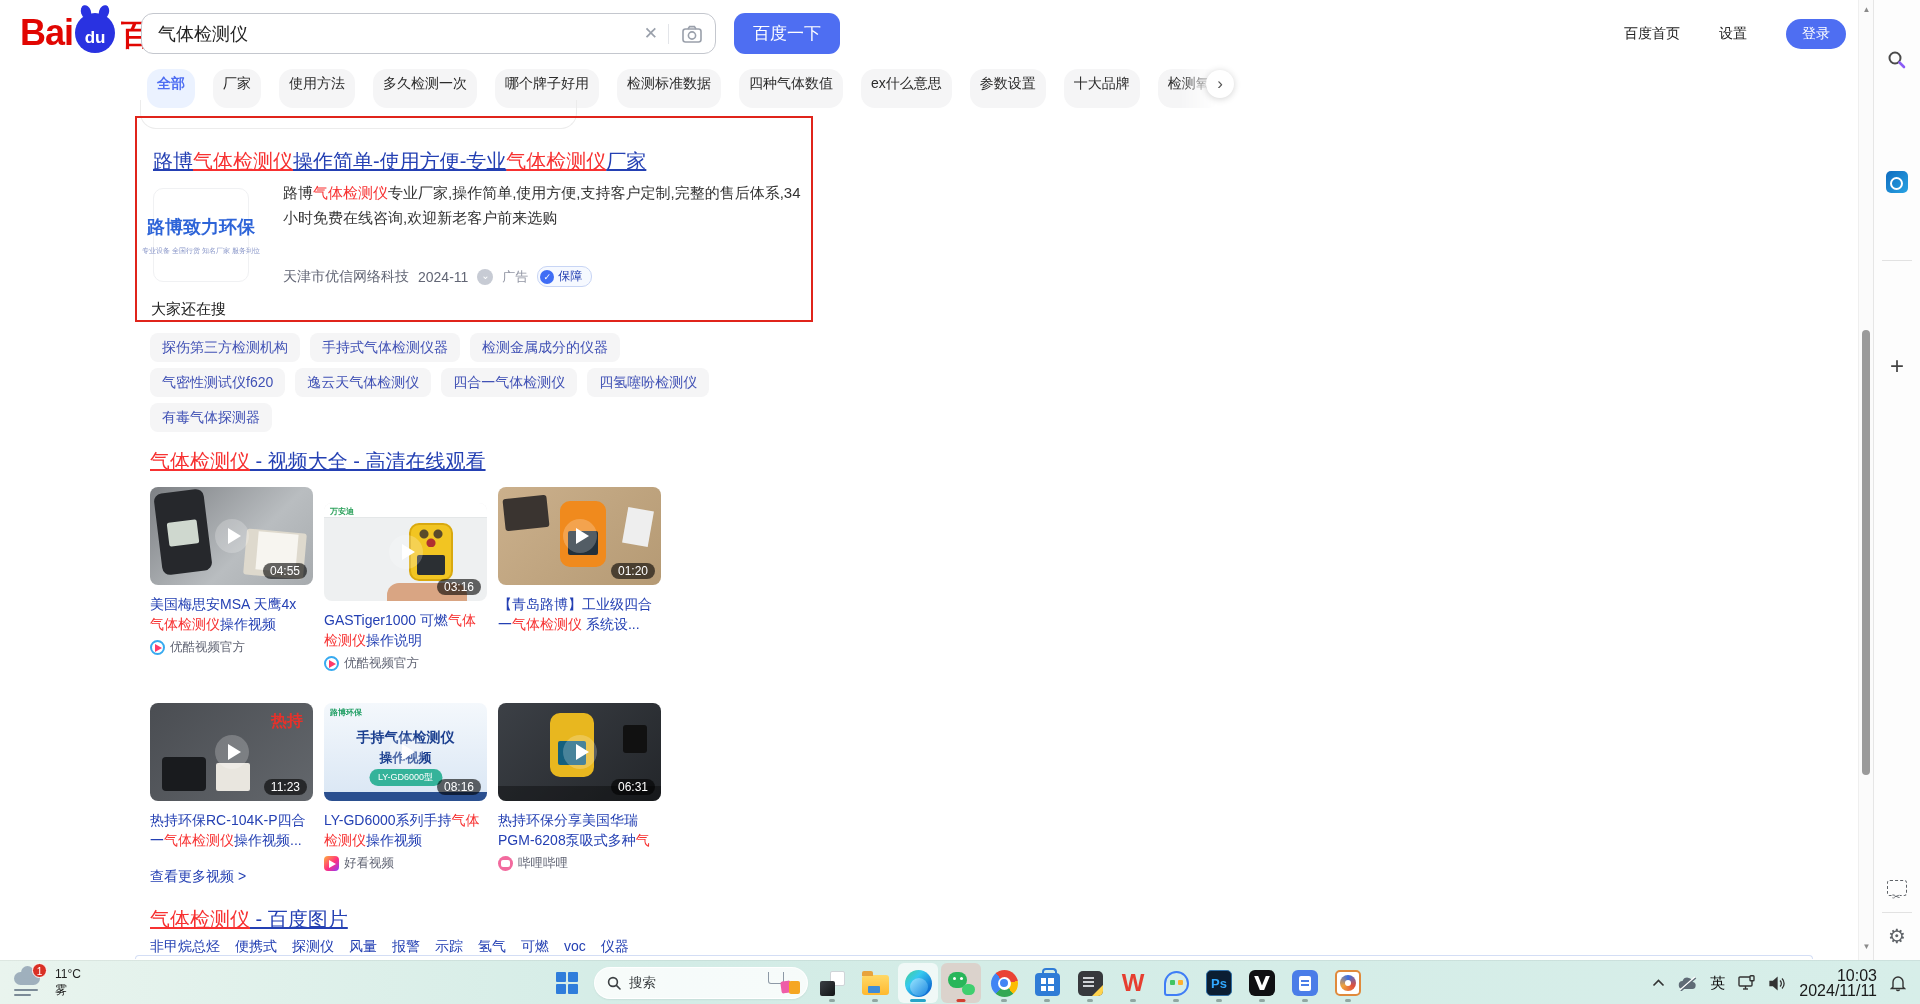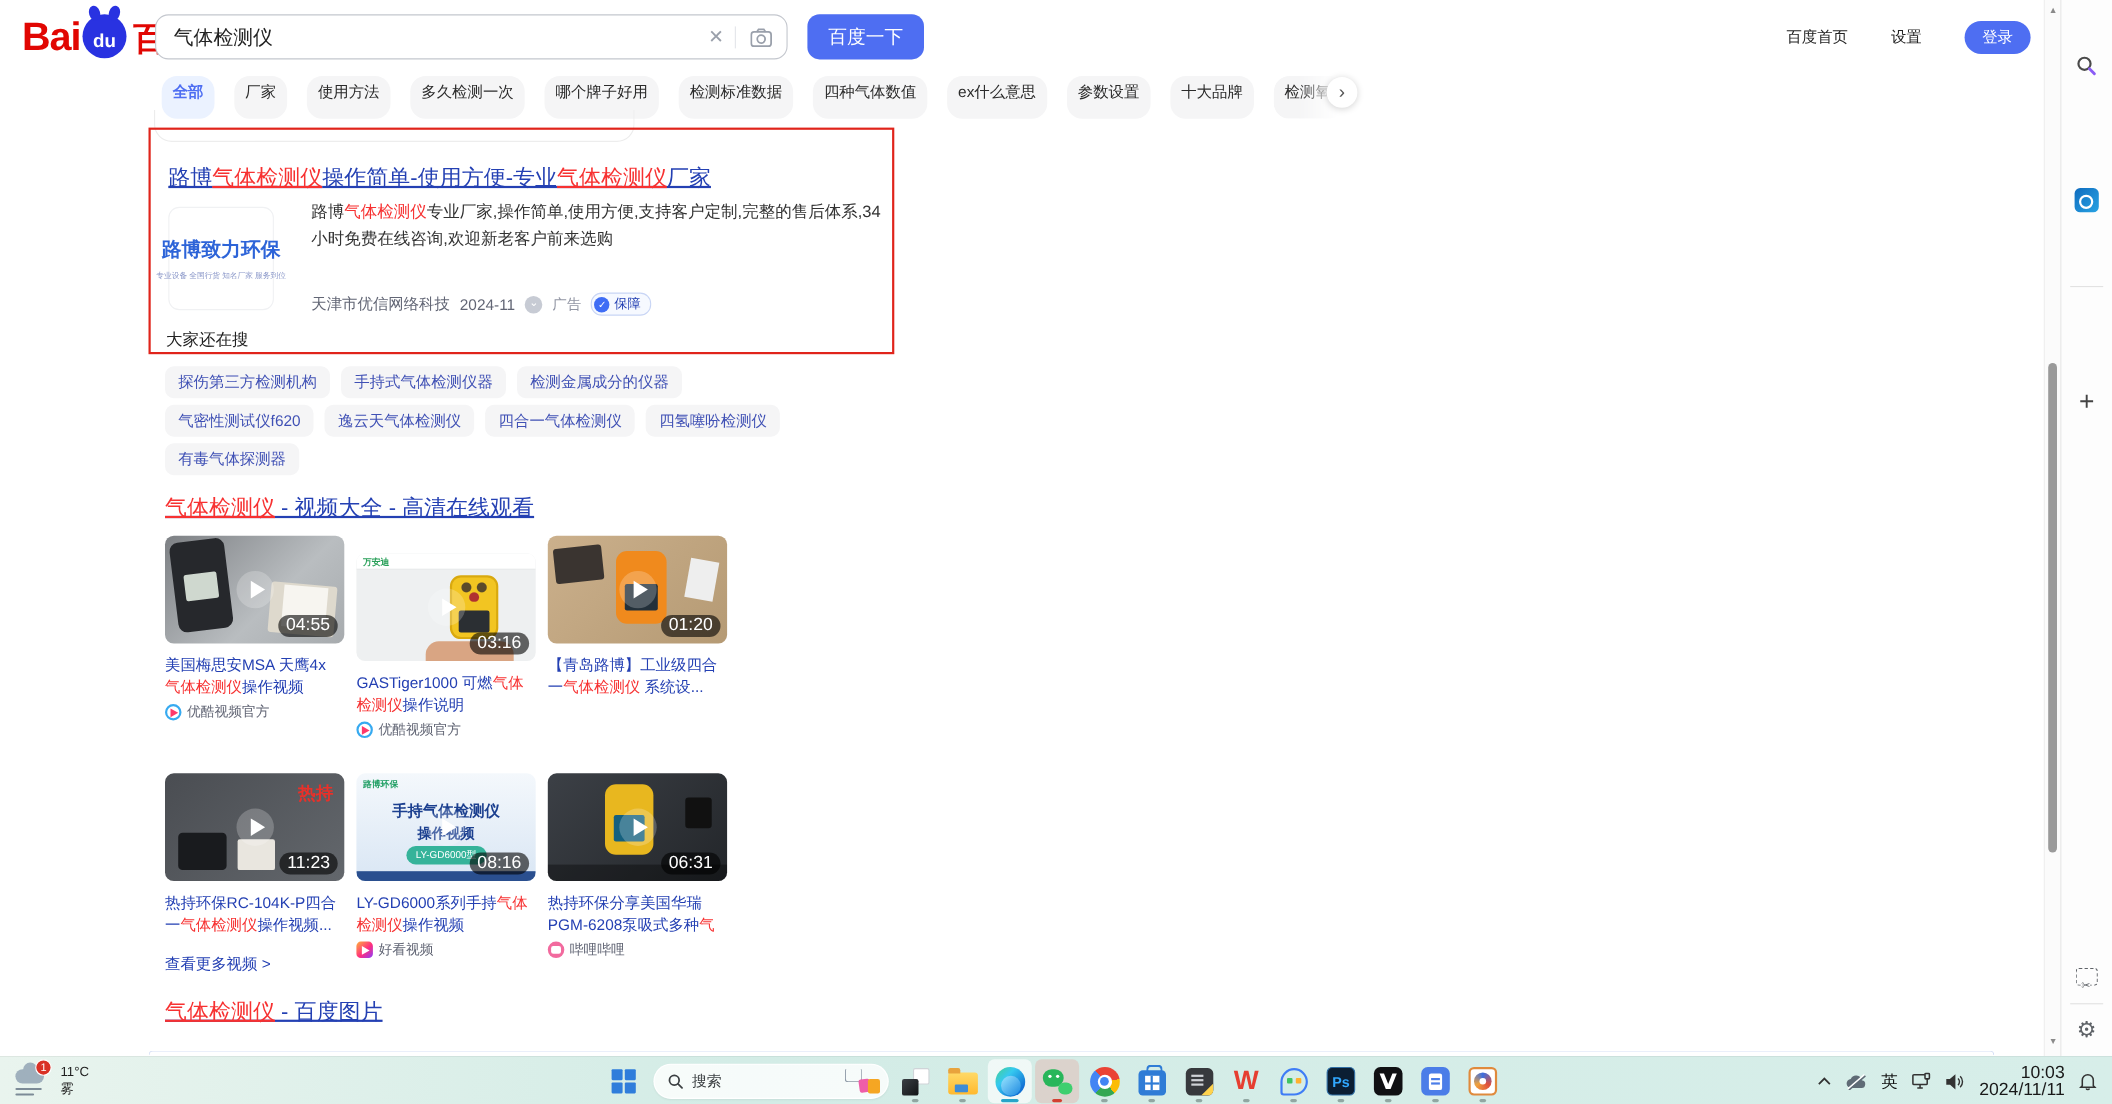--- a/index.html
+++ b/index.html
@@ -82,21 +82,21 @@
   #imgTitle { top:806px; }
 
   
   .vgrid { position:absolute; left:150px; top:387px; display:grid; grid-template-columns:repeat(3,163px);
     column-gap:11px; row-gap:32px; }
   .vthumb { width:163px; height:98px; border-radius:8px; position:relative; overflow:hidden; cursor:pointer; }
   .play { position:absolute; left:50%; top:50%; width:34px; height:34px; margin:-17px 0 0 -17px; border-radius:50%;
     background:rgba(255,255,255,.22); }
   .play::after { content:""; position:absolute; left:13px; top:9px; border-left:13px solid #fff;
     border-top:8px solid transparent; border-bottom:8px solid transparent; }
-  .dur { position:absolute; right:6px; bottom:6px; background:rgba(0,0,0,.6); color:#fff; font-size:16px;
+  .dur { position:absolute; right:6px; bottom:6px; background:rgba(0,0,0,.6); color:#fff; font-size:12px;
     padding:1px 7px; border-radius:10px; }
   .vtitle { margin-top:9px; width:163px; font-size:14px; line-height:20px; color:#2440b3; height:40px; overflow:hidden; cursor:pointer; }
   .vsrc { margin-top:5px; display:flex; align-items:center; gap:5px; font-size:12.5px; color:#626675; height:16px; }
 
   
   .v1 { background:linear-gradient(135deg,#7d8084,#b9bdc0 60%,#a7abae); }
   .a-dev1 { position:absolute; left:8px; top:4px; width:50px; height:82px; background:#26282c; border-radius:8px; transform:rotate(-7deg); }
   .a-scr1 { position:absolute; left:18px; top:34px; width:30px; height:24px; background:#cfd8cf; border-radius:2px; transform:rotate(-7deg); }
   .a-box1 { position:absolute; right:8px; bottom:8px; width:60px; height:46px; background:#ded9cd; border-radius:3px; transform:rotate(5deg); }
   .a-pap1 { position:absolute; right:16px; bottom:14px; width:40px; height:38px; background:#f7f5f0; transform:rotate(5deg); }
@@ -413,20 +413,32 @@
           <div class="vtitle"><span>热持环保分享美国华瑞PGM-6208泵吸式多种</span><span class="hl">气体</span></div>
           <div class="vsrc">
             <span class="sicon bilibili"></span>
             <span>哔哩哔哩</span>
           </div>
         </div>
       </div>
     <a class="more-link">查看更多视频 &gt;</a>
 
     <a class="sec-title" id="imgTitle"><span class="hl">气体检测仪</span><span> - 百度图片</span></a>
+    <div class="imgtags" id="imgTags">
+        <a>非甲烷总烃</a>
+        <a>便携式</a>
+        <a>探测仪</a>
+        <a>风量</a>
+        <a>报警</a>
+        <a>示踪</a>
+        <a>氢气</a>
+        <a>可燃</a>
+        <a>voc</a>
+        <a>仪器</a>
+      </div>
     <div class="hairline"></div>
   </main>
 </div>
 
 <div class="vscroll">
   <div class="vs-up">▲</div>
   <div class="vs-thumb"></div>
   <div class="vs-down">▼</div>
 </div>
 

